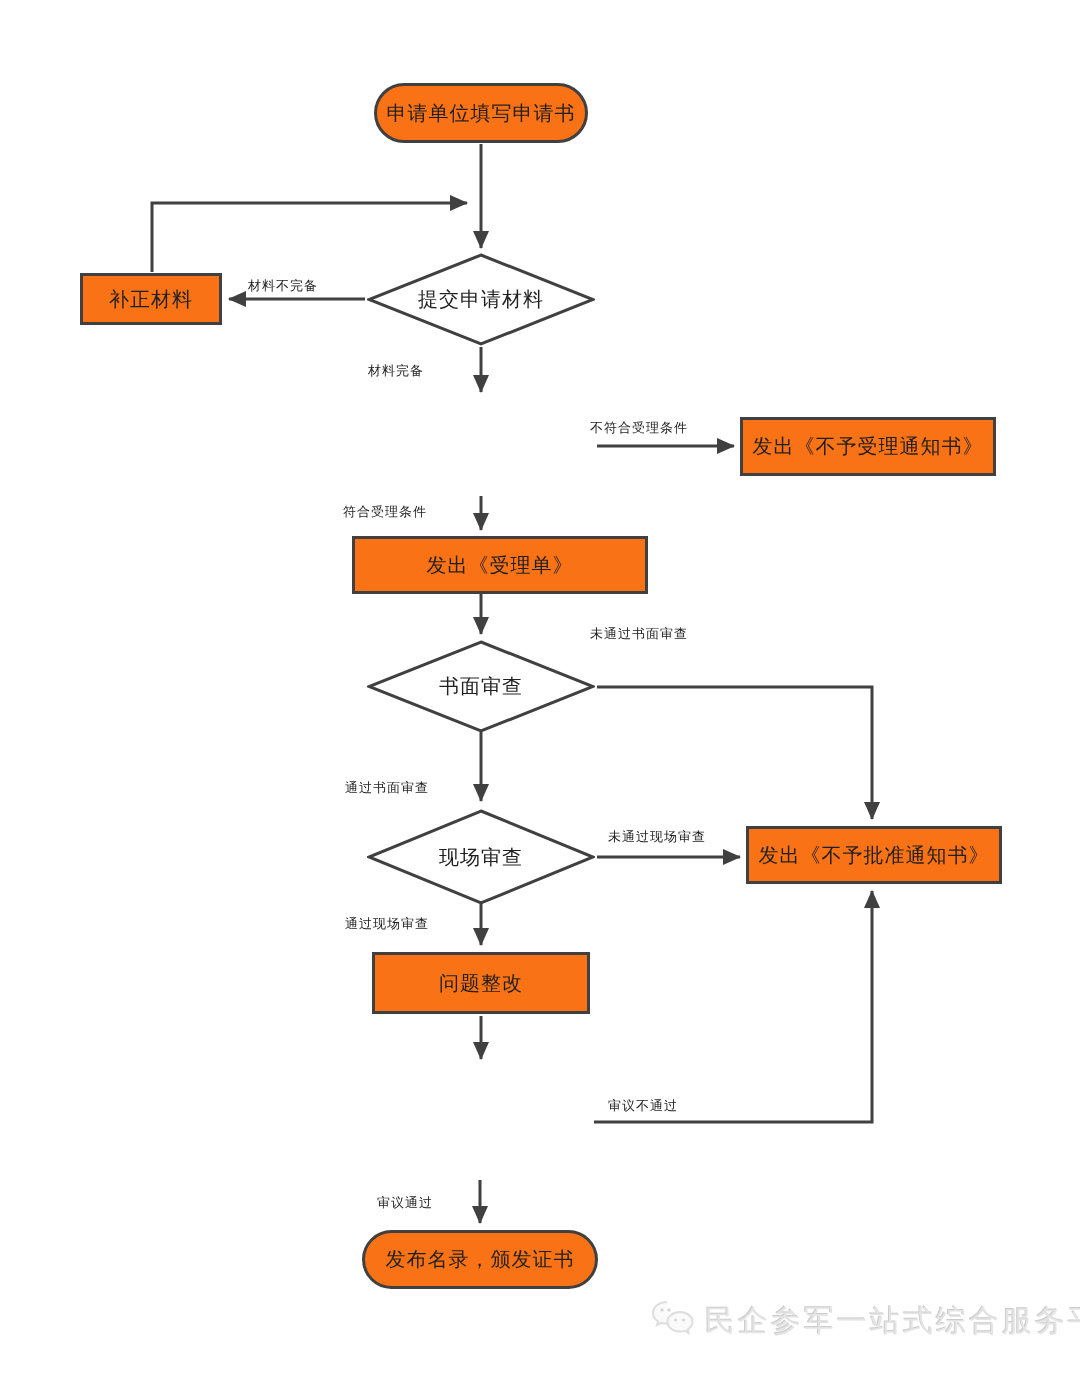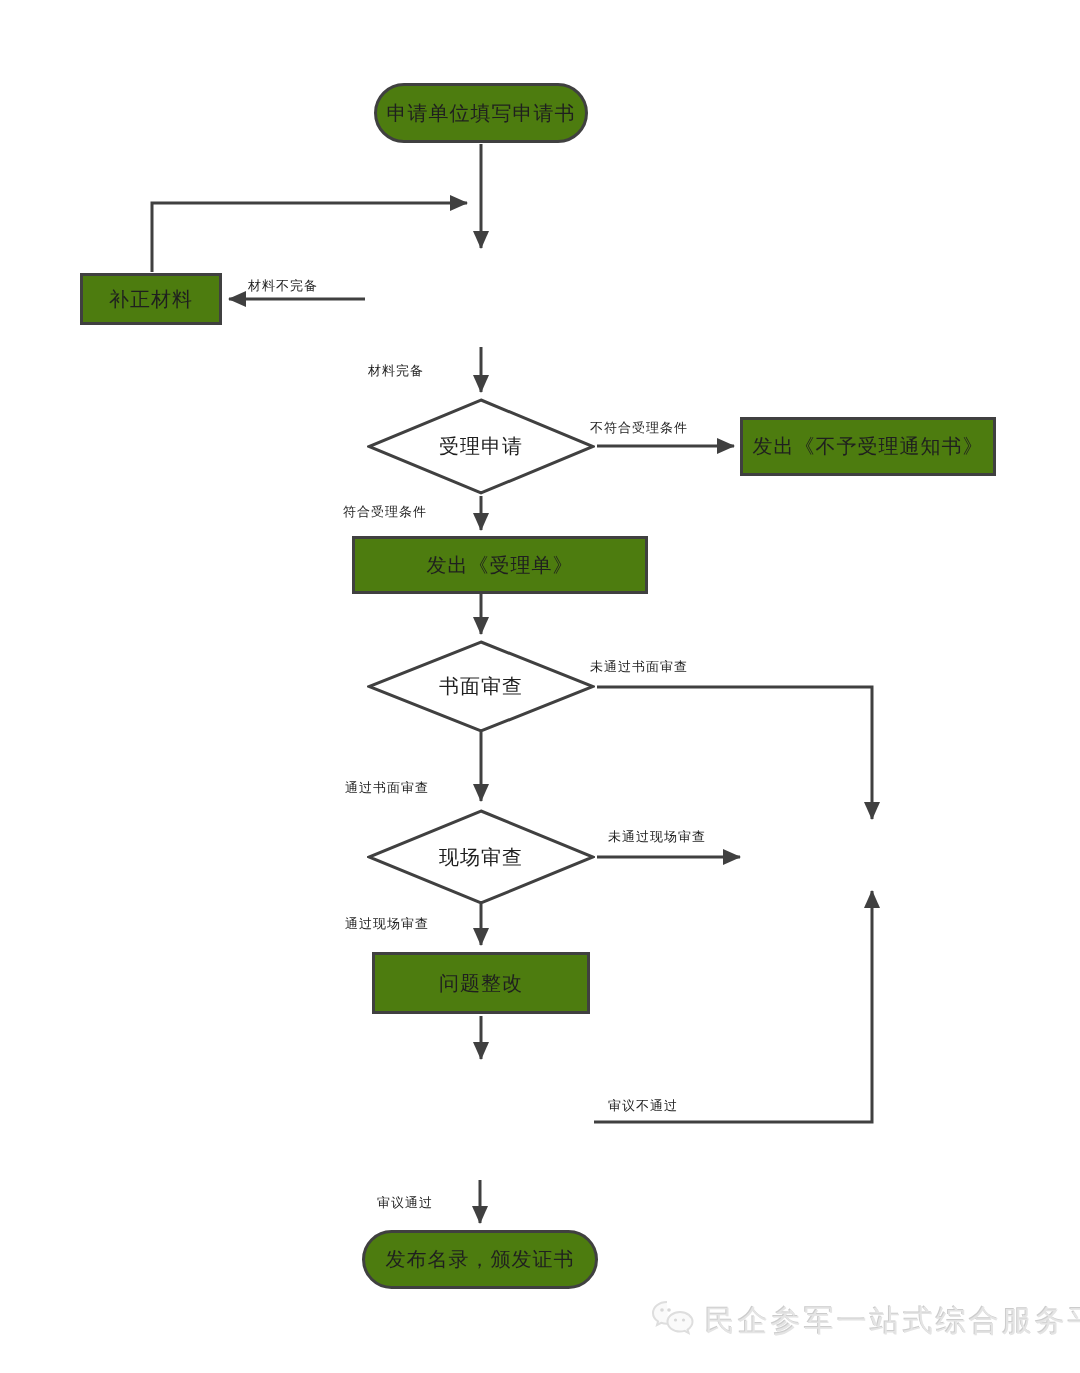--- a/index.html
+++ b/index.html
@@ -19,21 +19,21 @@
   .node {
     position: absolute;
     box-sizing: border-box;
     display: flex;
     align-items: center;
     justify-content: center;
     text-align: center;
     color: #1f1f1f;
     font-size: 20px;
     letter-spacing: 1px;
-    background: #4d7c0f;
+    background: #f97316;
   }
   .rect {
     border: 3px solid #404040;
   }
   .stadium {
     border: 3px solid #404040;
     border-radius: 30px;
   }
   .diamond {
     background: transparent;
@@ -99,31 +99,31 @@
       <path d="M481,1016 L481,1059" marker-end="url(#arrow)"></path>
       <path d="M594,1122 L872,1122 L872,891" marker-end="url(#arrow)"></path>
       <path d="M480,1180 L480,1223" marker-end="url(#arrow)"></path>
     </g>
   </svg>
 
   <div class="node stadium" style="left:374px; top:83px; width:214px; height:60px;">
     <span>申请单位填写申请书</span>
   </div>
 
+  <div class="node diamond" style="left:367px; top:253px; width:228px; height:93px;">
+    <svg width="228" height="93" viewBox="0 0 228 93">
+      <polygon points="114,2 226,46.5 114,91 2,46.5" fill="#ffffff" stroke="#404040" stroke-width="3"></polygon>
+    </svg>
+    <div class="dtext">提交申请材料</div>
+  </div>
 
   <div class="node rect" style="left:80px; top:273px; width:142px; height:52px;">
     <span>补正材料</span>
   </div>
 
-  <div class="node diamond" style="left:367px; top:398px; width:228px; height:97px;">
-    <svg width="228" height="97" viewBox="0 0 228 97">
-      <polygon points="114,2 226,48.5 114,95 2,48.5" fill="#ffffff" stroke="#404040" stroke-width="3"></polygon>
-    </svg>
-    <div class="dtext">受理申请</div>
-  </div>
 
   <div class="node rect" style="left:740px; top:417px; width:256px; height:59px;">
     <span>发出《不予受理通知书》</span>
   </div>
 
   <div class="node rect" style="left:352px; top:536px; width:296px; height:58px;">
     <span>发出《受理单》</span>
   </div>
 
   <div class="node diamond" style="left:367px; top:640px; width:228px; height:93px;">
@@ -133,35 +133,38 @@
     <div class="dtext">书面审查</div>
   </div>
 
   <div class="node diamond" style="left:367px; top:809px; width:228px; height:96px;">
     <svg width="228" height="96" viewBox="0 0 228 96">
       <polygon points="114,2 226,48 114,94 2,48" fill="#ffffff" stroke="#404040" stroke-width="3"></polygon>
     </svg>
     <div class="dtext">现场审查</div>
   </div>
 
+  <div class="node rect" style="left:746px; top:826px; width:256px; height:58px;">
+    <span>发出《不予批准通知书》</span>
+  </div>
 
   <div class="node rect" style="left:372px; top:952px; width:218px; height:62px;">
     <span>问题整改</span>
   </div>
 
 
   <div class="node stadium" style="left:362px; top:1230px; width:236px; height:59px;">
     <span>发布名录，颁发证书</span>
   </div>
 
   <div class="edge-label" style="left:248px; top:275px;">材料不完备</div>
   <div class="edge-label" style="left:368px; top:360px;">材料完备</div>
   <div class="edge-label" style="left:590px; top:417px;">不符合受理条件</div>
   <div class="edge-label" style="left:343px; top:501px;">符合受理条件</div>
-  <div class="edge-label" style="left:590px; top:656px;">未通过书面审查</div>
+  <div class="edge-label" style="left:590px; top:623px;">未通过书面审查</div>
   <div class="edge-label" style="left:345px; top:757px;margin-top:20px;">通过书面审查</div>
   <div class="edge-label" style="left:608px; top:826px;">未通过现场审查</div>
   <div class="edge-label" style="left:345px; top:913px;">通过现场审查</div>
   <div class="edge-label" style="left:608px; top:1095px;">审议不通过</div>
   <div class="edge-label" style="left:377px; top:1192px;">审议通过</div>
 
   <div class="watermark">
     <svg width="46" height="44" viewBox="0 0 46 44">
       <g fill="none" stroke="#dedede" stroke-width="2">
         <path d="M17,3 C9,3 3,8 3,14 C3,17.5 5,20.5 8,22.4 L7,26 L11.2,23.8 C13,24.4 15,24.7 17,24.7 C17.4,24.7 17.8,24.7 18.2,24.66" fill="#fafafa"></path>

